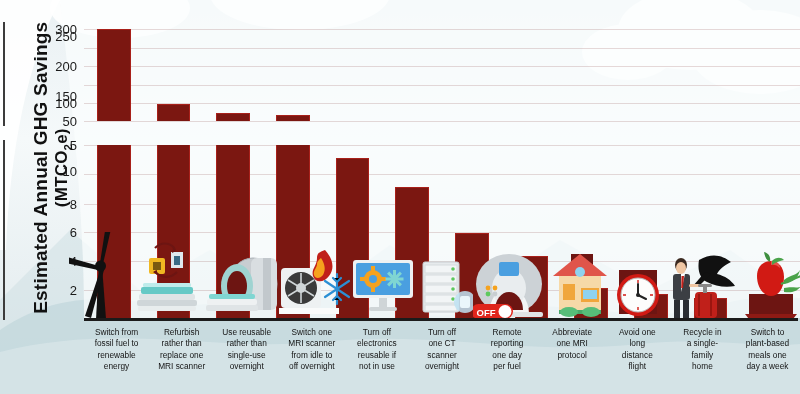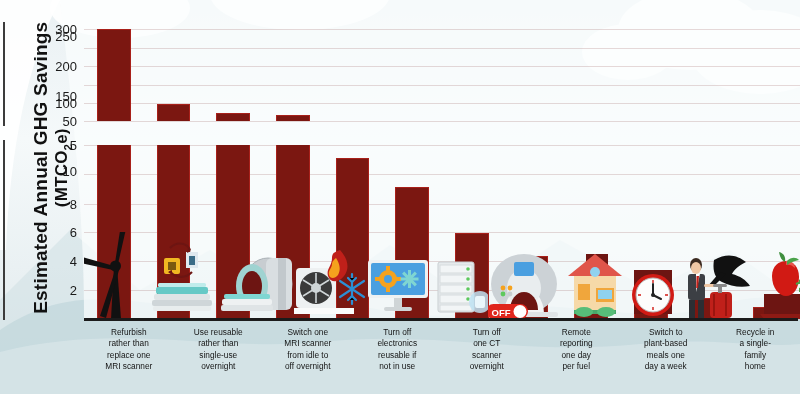--- a/index.html
+++ b/index.html
@@ -52,21 +52,21 @@
   .bar{position:absolute;background:#7B1711;border:1.2px solid #A8201A;
        border-bottom:none;box-sizing:border-box;}
 
   
   #xlabels{position:absolute;left:84px;top:327px;width:716px;height:62px;
            display:flex;}
   .xlabel{flex:1 1 0;text-align:center;font-size:8.3px;line-height:1.38;
           color:#141414;padding:0 1px;box-sizing:border-box;}
 
   
-  #icons{position:absolute;left:84px;top:232px;width:716px;height:87px;display:flex;}
+  #icons{position:absolute;left:69px;top:232px;width:716px;height:87px;display:flex;}
   .icon-cell{flex:1 1 0;position:relative;display:flex;align-items:flex-end;
              justify-content:center;}
   .icon-cell svg{display:block;}
 </style>
 </head>
 <body>
 
 <div id="chart-root">
 
   <svg class="bg-layer" viewBox="0 0 800 394" preserveAspectRatio="none">
@@ -374,20 +374,26 @@
         </g>
       </svg>
     </div>
 
   </div>
 
   <div class="baseline"></div>
 
   <div id="xlabels">
       <div class="xlabel">
+        <div>Switch from</div>
+        <div>fossil fuel to</div>
+        <div>renewable</div>
+        <div>energy</div>
+      </div>
+      <div class="xlabel">
         <div>Refurbish</div>
         <div>rather than</div>
         <div>replace one</div>
         <div>MRI scanner</div>
       </div>
       <div class="xlabel">
         <div>Use reusable</div>
         <div>rather than</div>
         <div>single-use</div>
         <div>overnight</div>
@@ -410,26 +416,37 @@
         <div>scanner</div>
         <div>overnight</div>
       </div>
       <div class="xlabel">
         <div>Remote</div>
         <div>reporting</div>
         <div>one day</div>
         <div>per fuel</div>
       </div>
       <div class="xlabel">
+        <div>Abbreviate</div>
+        <div>one MRI</div>
+        <div>protocol</div>
+      </div>
+      <div class="xlabel">
+        <div>Avoid one</div>
+        <div>long</div>
+        <div>distance</div>
+        <div>flight</div>
+      </div>
+      <div class="xlabel">
+        <div>Recycle in</div>
+        <div>a single-</div>
+        <div>family</div>
+        <div>home</div>
+      </div>
+      <div class="xlabel">
         <div>Switch to</div>
         <div>plant-based</div>
         <div>meals one</div>
         <div>day a week</div>
       </div>
-      <div class="xlabel">
-        <div>Recycle in</div>
-        <div>a single-</div>
-        <div>family</div>
-        <div>home</div>
-      </div>
     </div>
 
 </div>
 
 </body></html>

